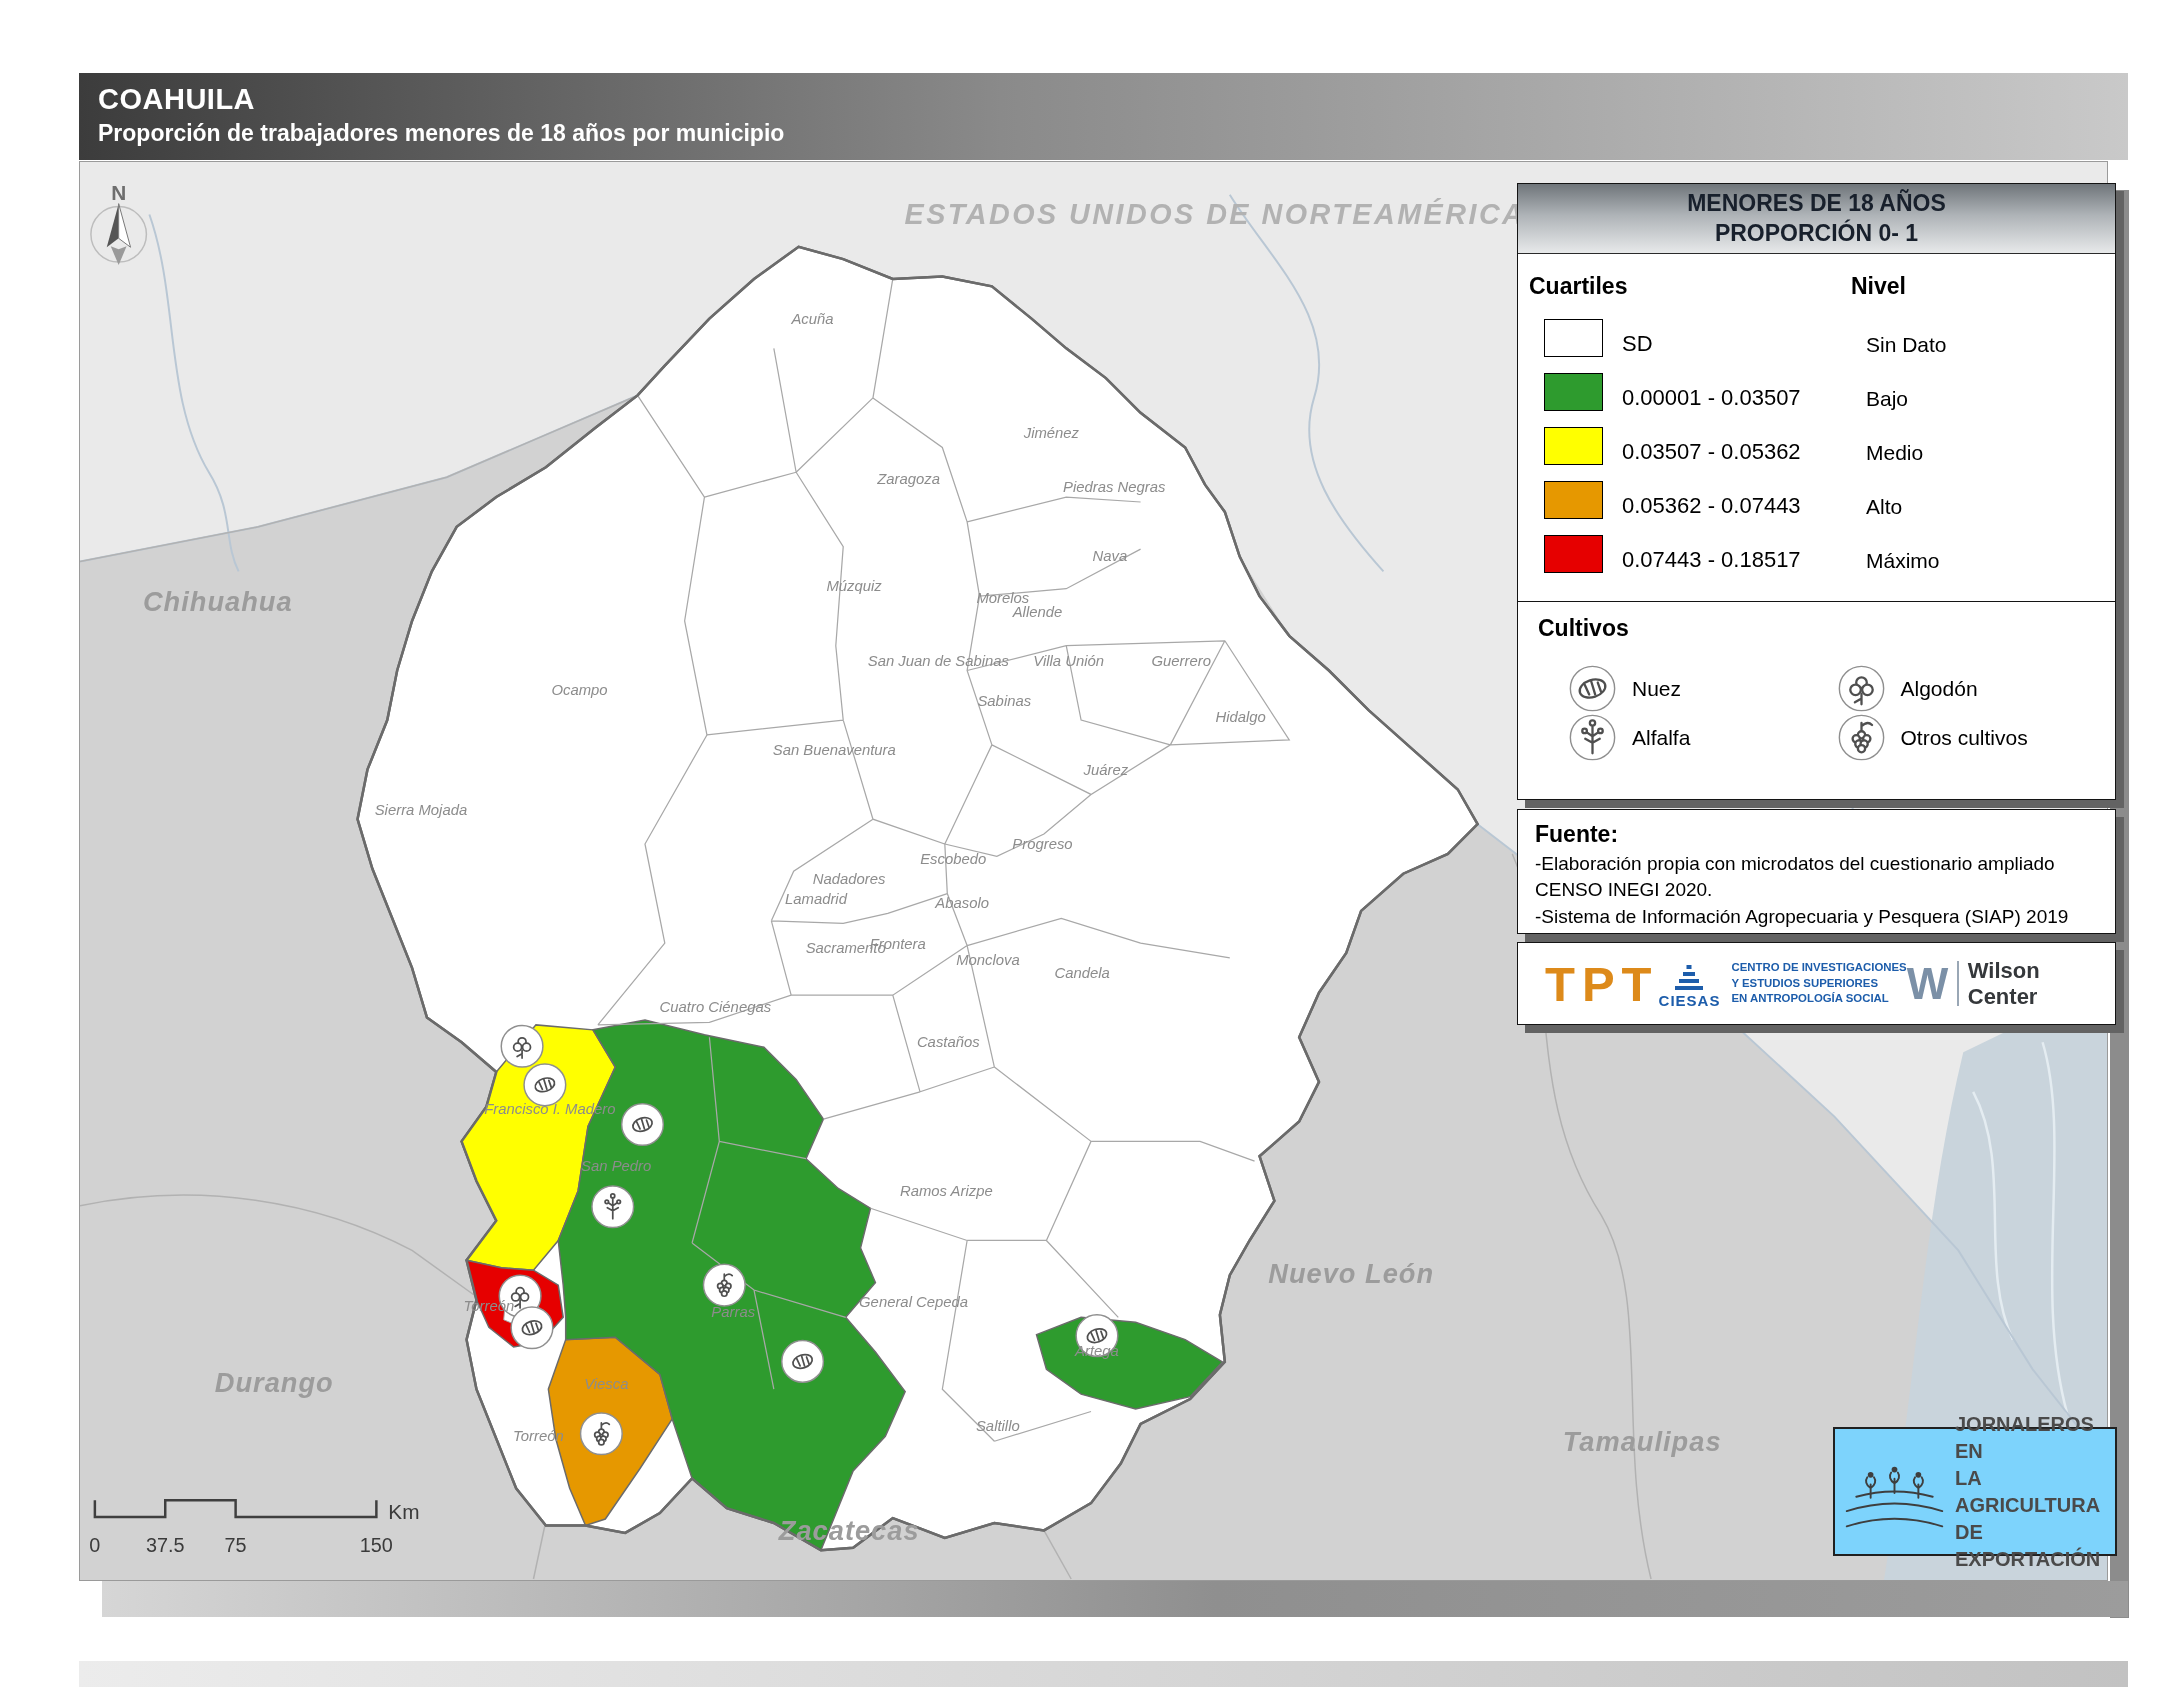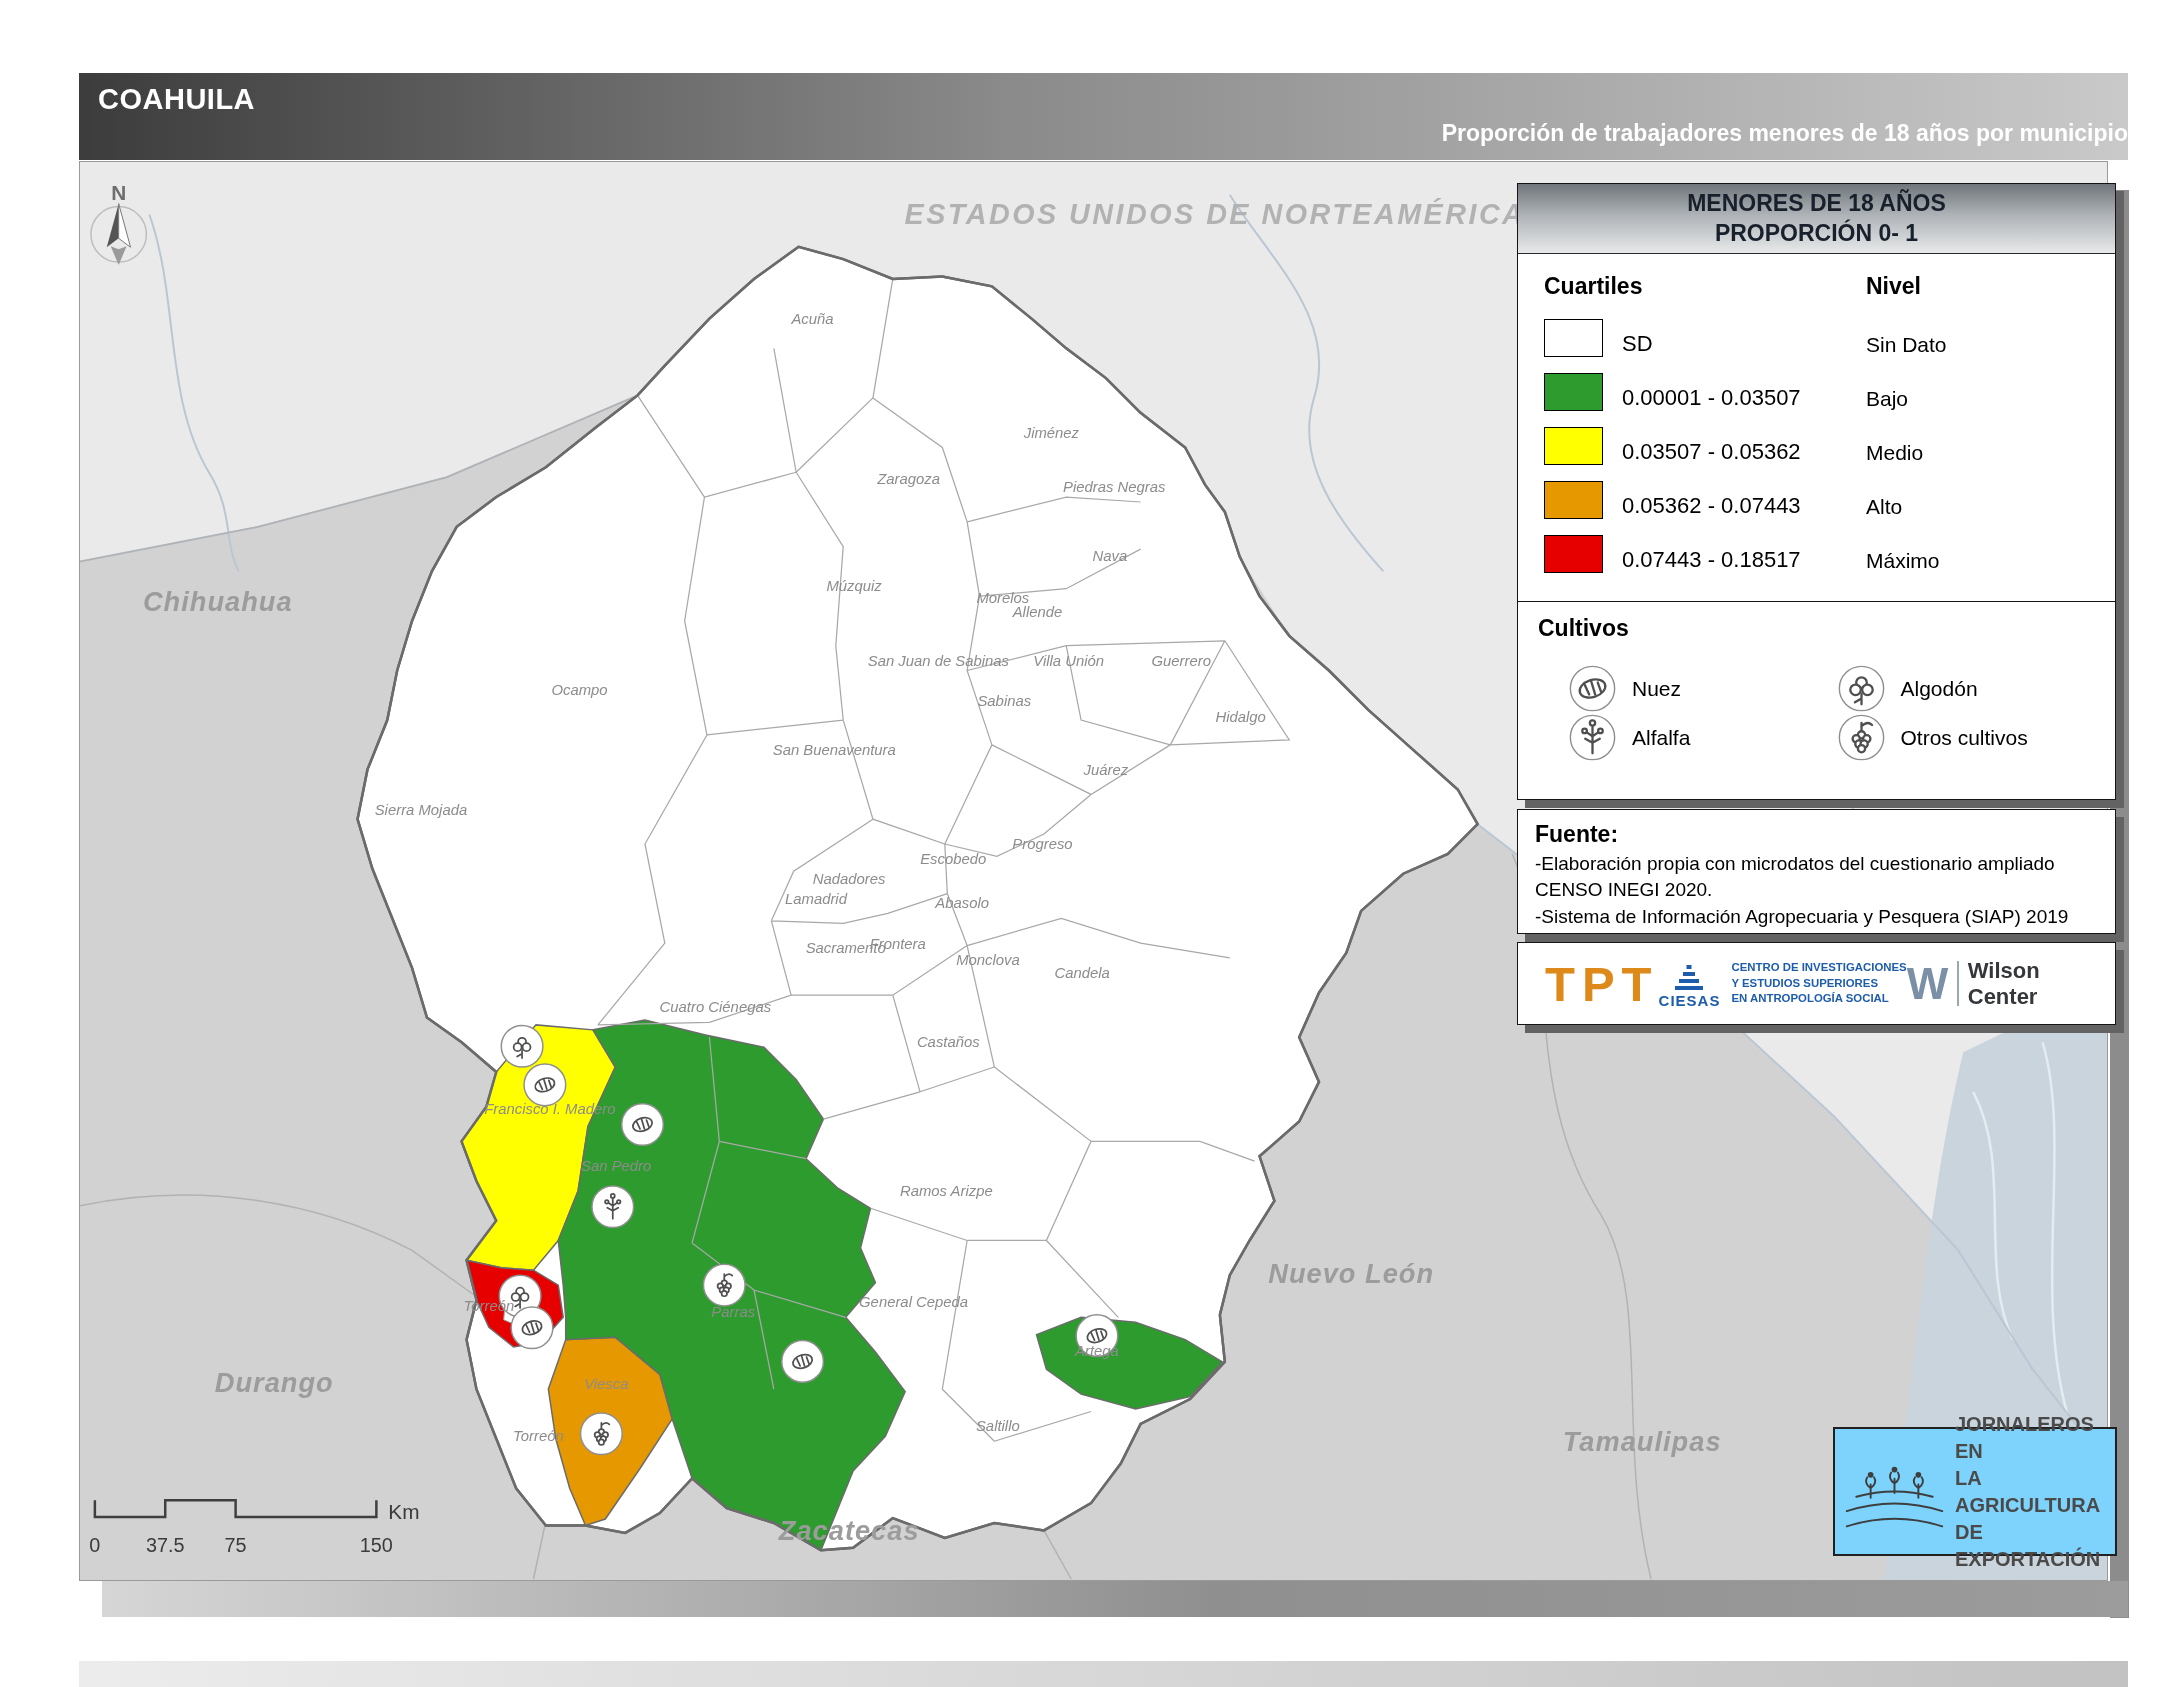--- a/index.html
+++ b/index.html
@@ -3,21 +3,21 @@
 <meta charset="utf-8">
 <style>
   *{margin:0;padding:0;box-sizing:border-box}
   html,body{width:2183px;height:1687px;background:#ffffff;font-family:"Liberation Sans",sans-serif;overflow:hidden;position:relative}
 
   
   #header{position:absolute;left:79px;top:73px;width:2049px;height:87px;
     background:linear-gradient(90deg,#3c3c3c 0%,#8a8a8a 45%,#c9c9c9 100%);
     color:#fff;padding:10px 0 0 19px;z-index:3;}
   #header .title{font-size:29px;font-weight:bold;letter-spacing:0.5px;}
-  #header .subtitle{font-size:23px;font-weight:bold;margin-top:4px;text-align:right;}
+  #header .subtitle{font-size:23px;font-weight:bold;margin-top:4px;}
 
   
   #map-panel{position:absolute;left:79px;top:161px;width:2029px;height:1420px;
     border:1px solid #9a9a9a;background:#eaeaea;z-index:1;}
   #map-svg{position:absolute;inset:0;width:100%;height:100%;}
 
   
   #shadow-right{position:absolute;left:2110px;top:190px;width:19px;height:1428px;background:#8c8c8c;z-index:0;}
   #shadow-bottom{position:absolute;left:102px;top:1581px;width:2026px;height:36px;
     background:linear-gradient(90deg,#d6d6d6 0%,#8f8f8f 55%,#9c9c9c 100%);z-index:0;}
@@ -44,21 +44,21 @@
   .sb-label{font:40px "Liberation Sans",sans-serif;fill:#3b3b3b;text-anchor:middle;}
   .sb-unit{font:42px "Liberation Sans",sans-serif;fill:#3b3b3b;}
 
   
   .panel{position:absolute;background:#fff;border:1.5px solid #141414;box-shadow:8px 8px 0 #636363;z-index:4;}
   #legend-panel{left:1517px;top:183px;width:599px;height:419px;}
   #legend-title{height:70px;border-bottom:1.5px solid #2a2a2a;
     background:linear-gradient(180deg,#6f757a 0%,#aeb3b7 45%,#e7e9ea 100%);
     display:flex;flex-direction:column;justify-content:center;align-items:center;
     color:#18202c;font-weight:bold;font-size:23px;line-height:1.3;}
-  #legend-cols{display:flex;padding:19px 20px 3px 26px;font-size:23px;font-weight:bold;color:#000;}
+  #legend-cols{display:flex;padding:19px 20px 3px 11px;font-size:23px;font-weight:bold;color:#000;}
   #legend-cols .c1{width:322px;}
   .legend-row{display:flex;align-items:flex-end;padding:0 20px 0 26px;margin-top:16px;}
   .swatch{width:59px;height:38px;border:1.5px solid #000;margin-right:19px;flex:none;}
   .range{font-size:22px;color:#000;width:244px;}
   .level{font-size:21px;color:#000;}
 
   #cultivos-panel{left:1517px;top:601px;width:599px;height:199px;}
   #cultivos-title{font-size:23px;font-weight:bold;padding:13px 0 0 20px;color:#000;}
   #cultivos-grid{display:grid;grid-template-columns:1fr 1fr;padding:22px 10px 0 50px;}
   .cultivo{display:flex;align-items:center;gap:15px;font-size:21px;color:#000;}

